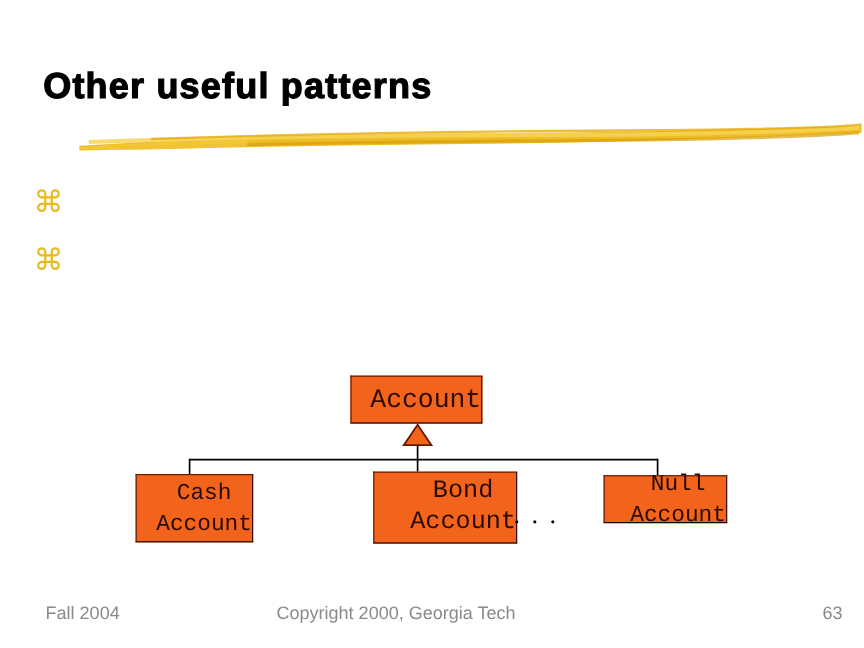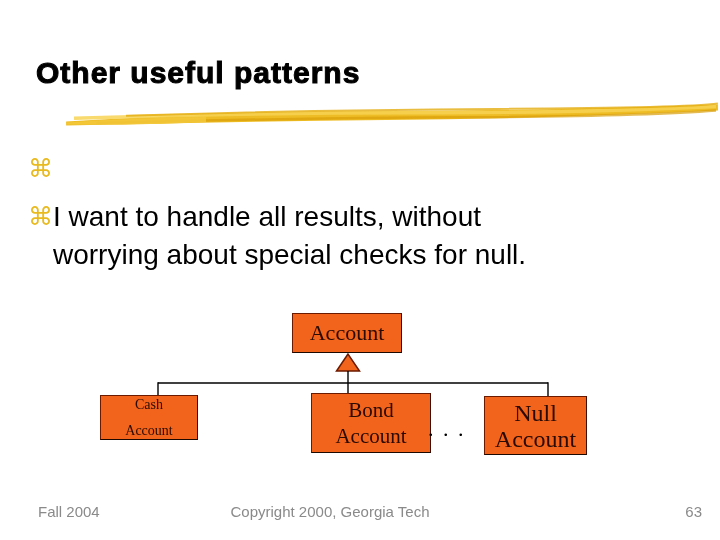--- a/index.html
+++ b/index.html
@@ -80,31 +80,31 @@
     stroke-width: 1.5;
   }
   .class-box {
     position: absolute;
     box-sizing: border-box;
     background: var(--box-fill, #F2641C);
     border: 1.5px solid var(--box-border, #6B1A00);
     border-bottom-color: #1d0800;
     border-right-color: #3c0f00;
     color: var(--box-text, #2A0A02);
-    font-family: Liberation Serif, serif;
+    font-family: Liberation Mono, monospace;
     display: flex;
     flex-direction: column;
-    align-items: center;
+    align-items: flex-end;
     justify-content: center;
     text-align: center;
   }
   .box-account { left: 292px; top: 313px; width: 110px; height: 40px; font-size: 22px; }
-  .box-cash    { left: 100px; top: 395px; width: 98px;  height: 45px; font-size: 14px; line-height: 26px; }
+  .box-cash    { left: 113px; top: 395px; width: 98px;  height: 57px; font-size: 19px; line-height: 26px; }
   .box-bond    { left: 311px; top: 393px; width: 120px; height: 60px; font-size: 21px; line-height: 26px; }
-  .box-null    { left: 484px; top: 396px; width: 103px; height: 59px; font-size: 24px; line-height: 26px; }
+  .box-null    { left: 503px; top: 396px; width: 103px; height: 40px; font-size: 19px; line-height: 26px; }
   .box-label span { display: block; }
   .ellipsis-label {
     position: absolute;
     left: 428px;
     top: 416px;
     font-family: "Liberation Serif", serif;
     font-size: 22px;
     letter-spacing: 2px;
     color: var(--body-text, #000000);
   }
@@ -135,24 +135,20 @@
     <path d="M60,12 Q240,8 430,9 T652,6" stroke="#E3AC10" stroke-width="2" fill="none" opacity="0.8"></path>
     <path d="M0,18 Q70,14 140,14 L140,19 Q60,22 0,20 Z" fill="#F2C63A" opacity="0.9"></path>
   </svg>
 
   <ul class="bullet-list">
     <li class="bullet-item">
       <span class="bullet-glyph">⌘</span>
     </li>
     <li class="bullet-item">
       <span class="bullet-glyph">⌘</span>
-      <div class="bullet-text">
-        <span>I want to handle all results, without</span>
-        <span>worrying about special checks for null.</span>
-      </div>
     </li>
   </ul>
 
   <svg class="connector-svg" aria-hidden="true">
     <polygon points="348,354 336.5,371 359.5,371"></polygon>
     <line x1="348" y1="371" x2="348" y2="393"></line>
     <line x1="158" y1="383" x2="548" y2="383"></line>
     <line x1="158" y1="382.3" x2="158" y2="395"></line>
     <line x1="548" y1="382.3" x2="548" y2="396"></line>
   </svg>

